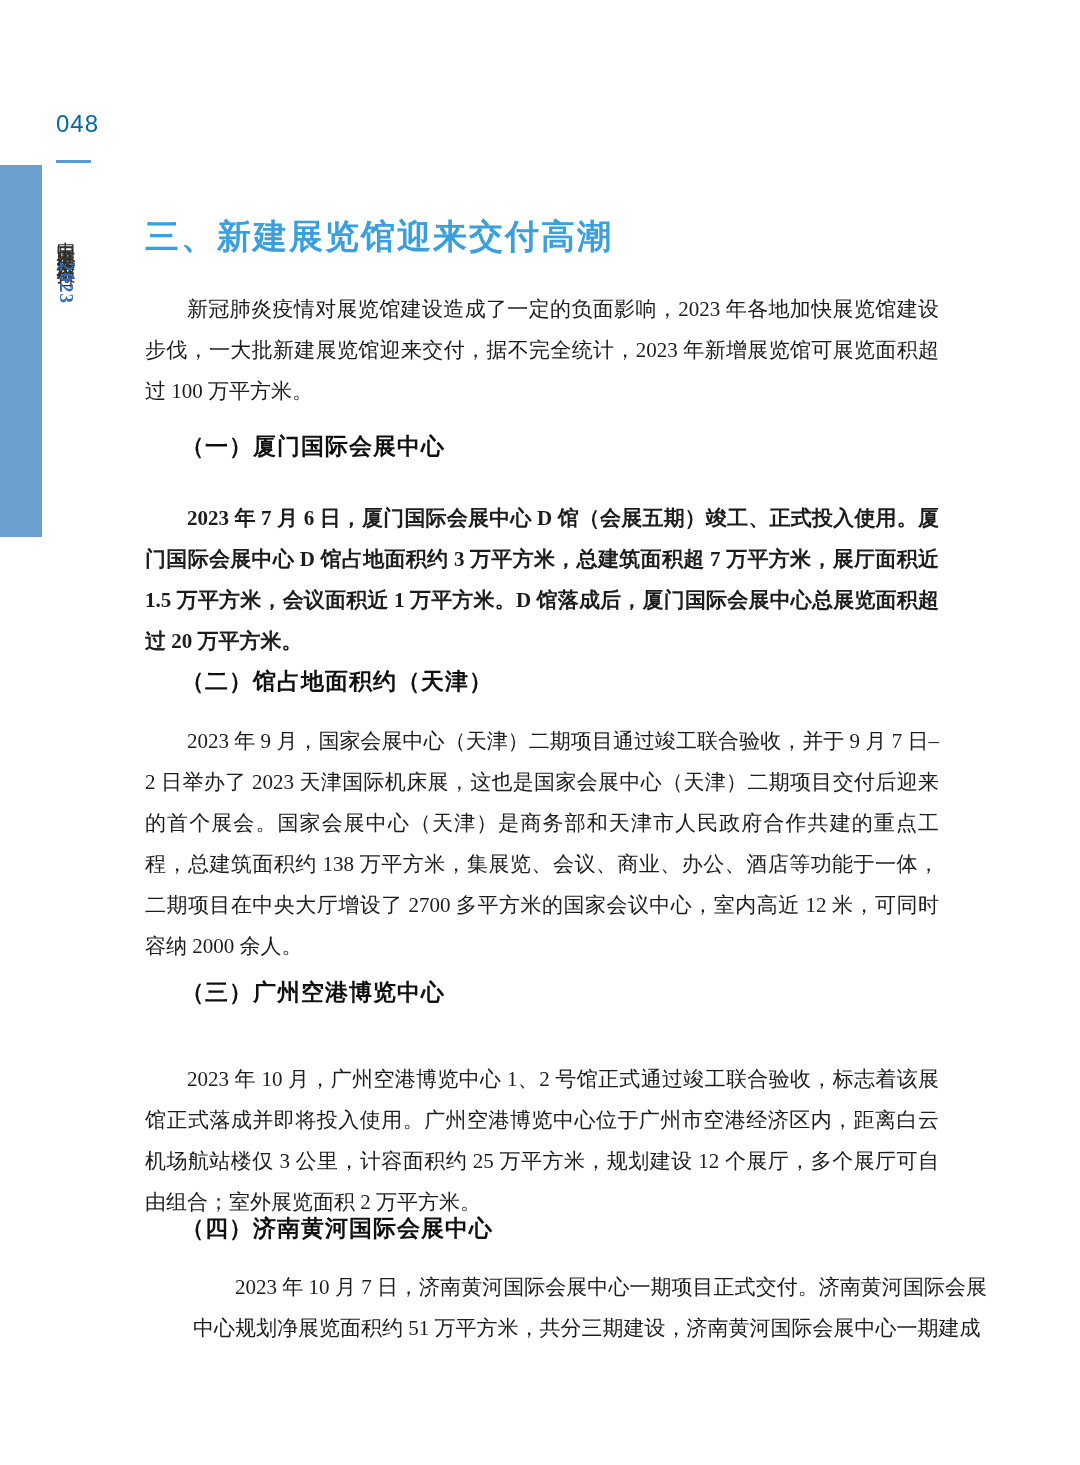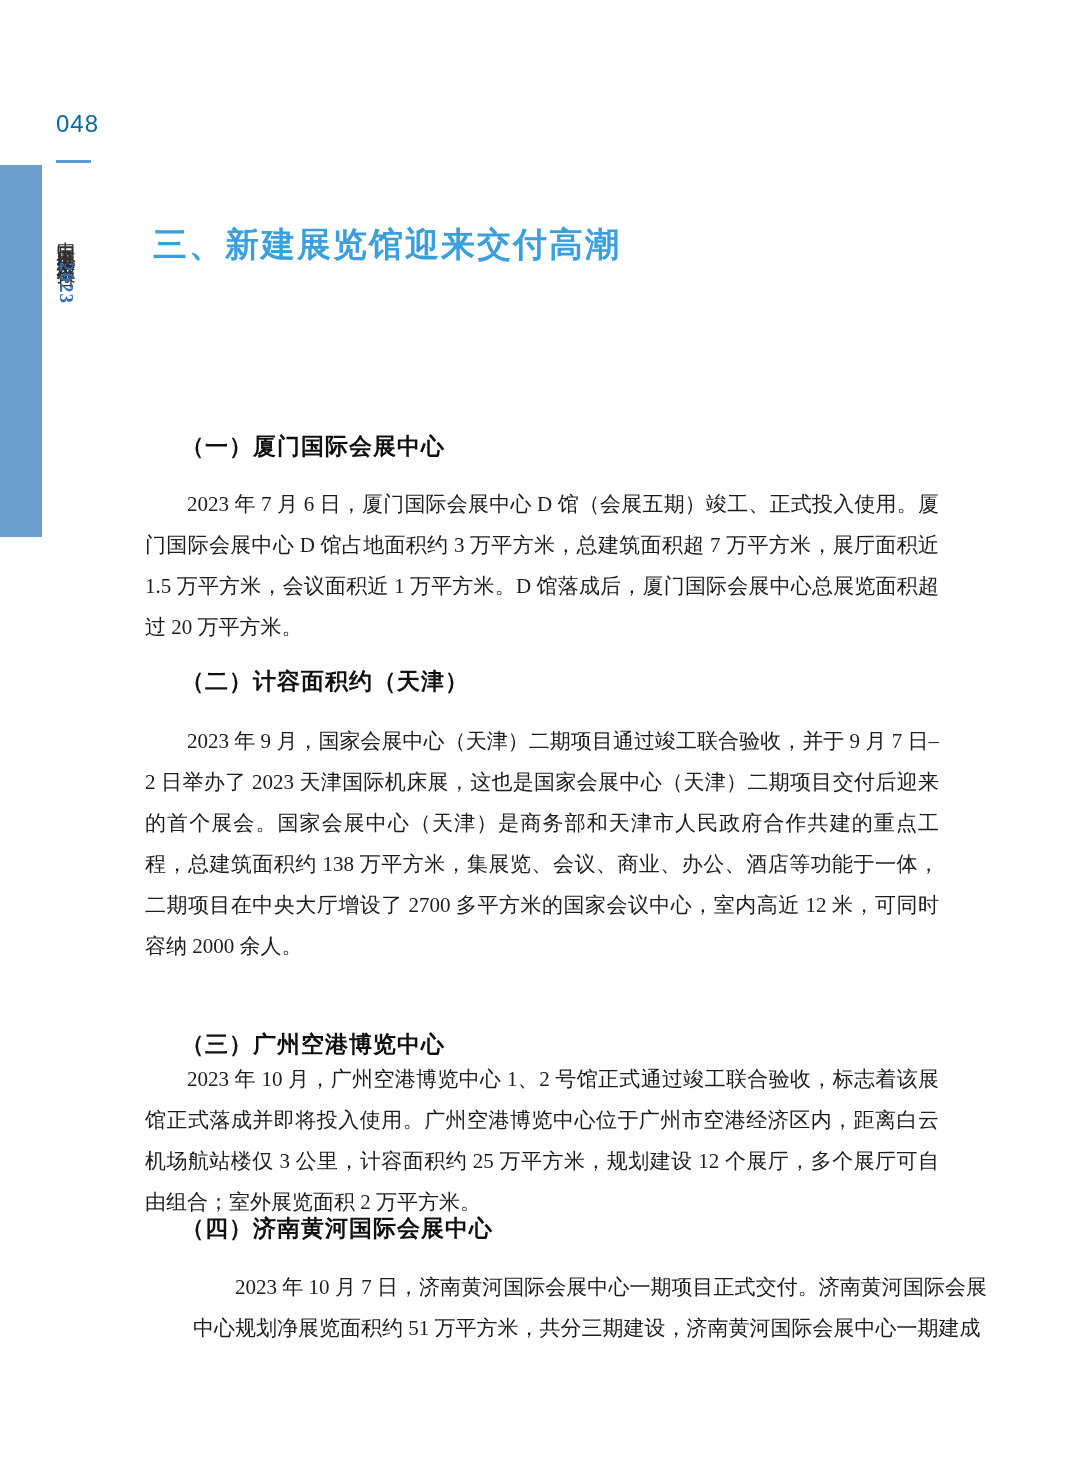--- a/index.html
+++ b/index.html
@@ -66,21 +66,21 @@
     position: absolute;
     left: 145px;
     width: 794px;
     top: 0;
     height: 100%;
   }
   .chapter-title {
     position: absolute;
     left: 0;
     top: 214px;
-    margin: 8px;
+    margin: 0;
     font-family: "Liberation Sans", "DejaVu Sans", sans-serif;
     font-weight: 700;
     font-size: 34px;
     letter-spacing: 2px;
     color: #3aa0dd;
     white-space: nowrap;
   }
   .body-para {
     position: absolute;
     left: 0;
@@ -99,24 +99,24 @@
     margin: 0;
     font-family: "Liberation Sans", "DejaVu Sans", sans-serif;
     font-weight: 700;
     font-size: 23px;
     letter-spacing: 1px;
     color: #101010;
     white-space: nowrap;
   }
   .pos-intro   { top: 289px; }
   .pos-h2-0    { top: 431px; }
-  .pos-p-0     { top: 484px; }
+  .pos-p-0     { top: 498px; font-weight: bold; }
   .pos-h2-1    { top: 666px; }
   .pos-p-1     { top: 721px; }
-  .pos-h2-2    { top: 1029px; }
+  .pos-h2-2    { top: 977px; }
   .pos-p-2     { top: 1059px; }
   .pos-h2-3    { top: 1213px; }
   .pos-p-3     { top: 1267px; margin-left: 48px; }
 </style>
 </head>
 <body>
 
 <div class="page">
 
   <div class="page-number">048</div>
@@ -126,25 +126,26 @@
   <div class="side-bar"></div>
 
   <div class="side-title">
     <span>中国展览经济发展报告</span><span class="year">2023</span>
   </div>
 
   <div class="main-col">
 
     <h1 class="chapter-title">三、新建展览馆迎来交付高潮</h1>
 
+    <p class="body-para pos-intro">新冠肺炎疫情对展览馆建设造成了一定的负面影响，2023 年各地加快展览馆建设步伐，一大批新建展览馆迎来交付，据不完全统计，2023 年新增展览馆可展览面积超过 100 万平方米。</p>
 
     <h2 class="section-heading pos-h2-0">（一）厦门国际会展中心</h2>
     <p class="body-para pos-p-0">2023 年 7 月 6 日，厦门国际会展中心 D 馆（会展五期）竣工、正式投入使用。厦门国际会展中心 D 馆占地面积约 3 万平方米，总建筑面积超 7 万平方米，展厅面积近 1.5 万平方米，会议面积近 1 万平方米。D 馆落成后，厦门国际会展中心总展览面积超过 20 万平方米。</p>
 
-    <h2 class="section-heading pos-h2-1">（二）计容面积约（天津）</h2>
+    <h2 class="section-heading pos-h2-1">（二）馆占地面积约（天津）</h2>
     <p class="body-para pos-p-1">2023 年 9 月，国家会展中心（天津）二期项目通过竣工联合验收，并于 9 月 7 日–2 日举办了 2023 天津国际机床展，这也是国家会展中心（天津）二期项目交付后迎来的首个展会。国家会展中心（天津）是商务部和天津市人民政府合作共建的重点工程，总建筑面积约 138 万平方米，集展览、会议、商业、办公、酒店等功能于一体，二期项目在中央大厅增设了 2700 多平方米的国家会议中心，室内高近 12 米，可同时容纳 2000 余人。</p>
 
     <h2 class="section-heading pos-h2-2">（三）广州空港博览中心</h2>
     <p class="body-para pos-p-2">2023 年 10 月，广州空港博览中心 1、2 号馆正式通过竣工联合验收，标志着该展馆正式落成并即将投入使用。广州空港博览中心位于广州市空港经济区内，距离白云机场航站楼仅 3 公里，计容面积约 25 万平方米，规划建设 12 个展厅，多个展厅可自由组合；室外展览面积 2 万平方米。</p>
 
     <h2 class="section-heading pos-h2-3">（四）济南黄河国际会展中心</h2>
     <p class="body-para pos-p-3">2023 年 10 月 7 日，济南黄河国际会展中心一期项目正式交付。济南黄河国际会展中心规划净展览面积约 51 万平方米，共分三期建设，济南黄河国际会展中心一期建成</p>
 
   </div>
 </div>

